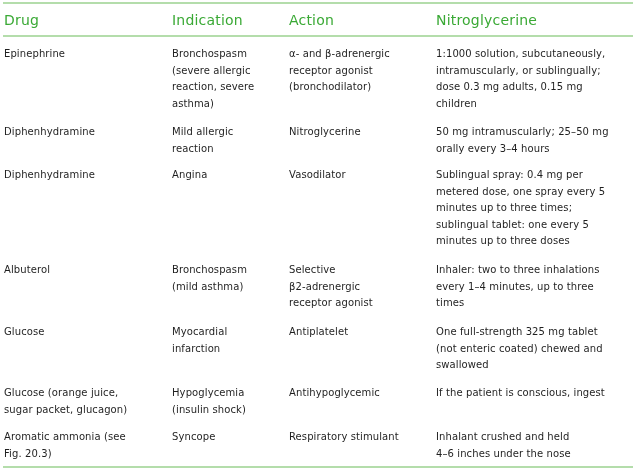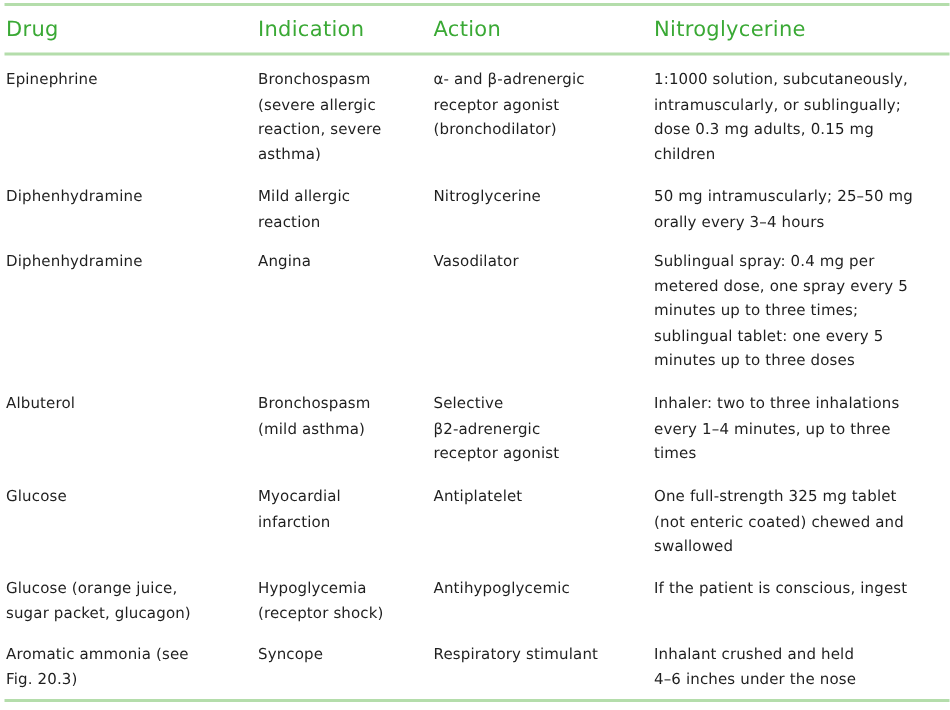--- a/index.html
+++ b/index.html
@@ -83,21 +83,21 @@
     <div class="cell c2">Antiplatelet</div>
     <div class="cell c3">One full-strength 325 mg tablet
 (not enteric coated) chewed and
 swallowed</div>
   </div>
 
   <div class="row" style="top:385px;">
     <div class="cell c0">Glucose (orange juice,
 sugar packet, glucagon)</div>
     <div class="cell c1">Hypoglycemia
-(receptor shock)</div>
+(insulin shock)</div>
     <div class="cell c2">Antihypoglycemic</div>
     <div class="cell c3">If the patient is conscious, ingest</div>
   </div>
 
   <div class="row" style="top:429px;">
     <div class="cell c0">Aromatic ammonia (see
 Fig. 20.3)</div>
     <div class="cell c1">Syncope</div>
     <div class="cell c2">Respiratory stimulant</div>
     <div class="cell c3">Inhalant crushed and held

